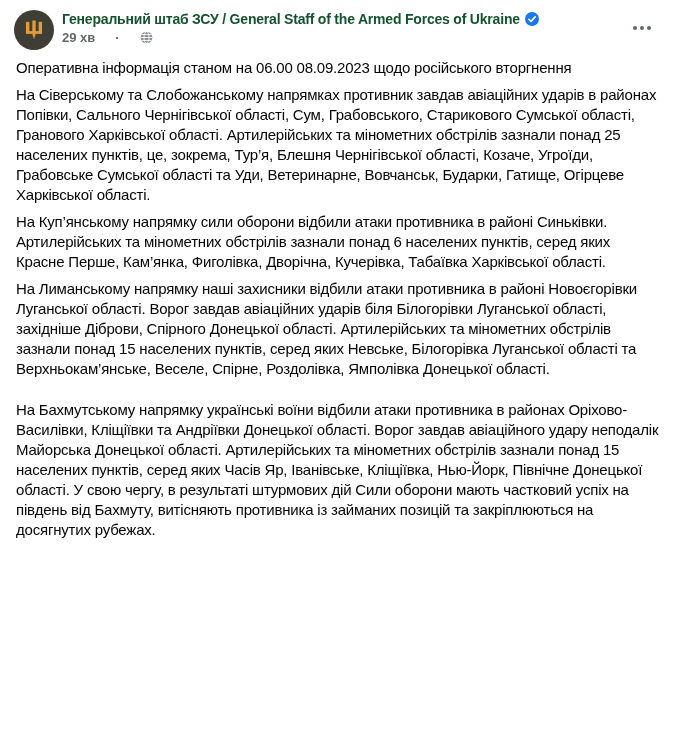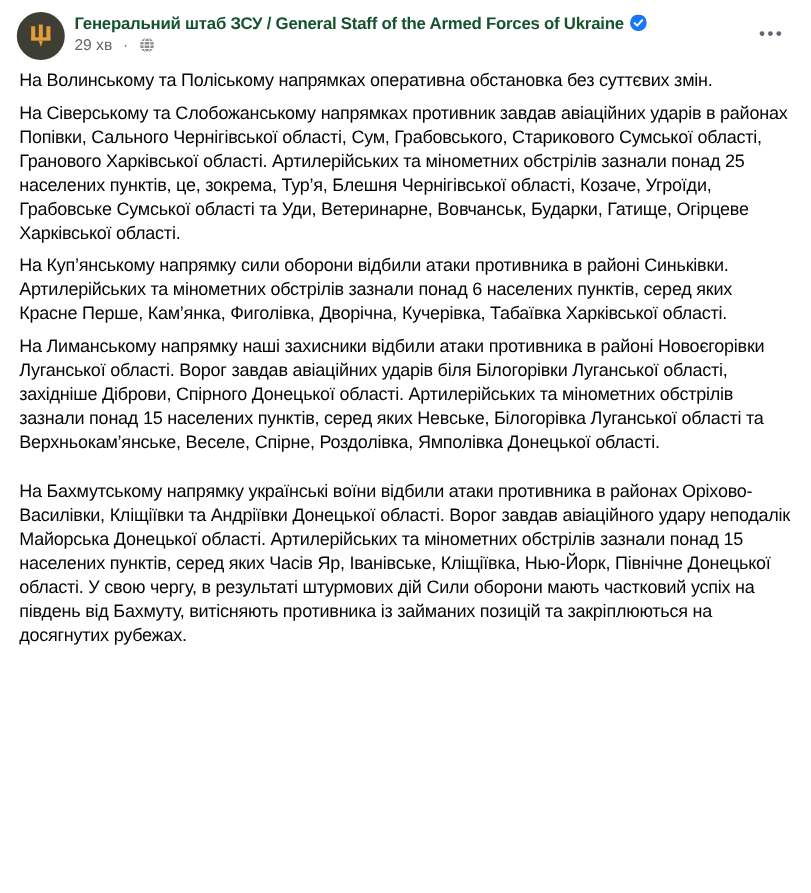--- a/index.html
+++ b/index.html
@@ -55,24 +55,25 @@
   }
   .verified {
     width: 14px;
     height: 14px;
     flex: 0 0 14px;
     display: inline-block;
   }
   .meta-row {
     display: flex;
     align-items: center;
-    gap: 9px;
+    gap: 20px;
     margin-top: 3px;
     font-size: 13px;
     color: #65676b;
+    font-weight: bold;
   }
   .meta-row a {
     color: #65676b;
     text-decoration: none;
   }
   .globe {
     width: 13px;
     height: 13px;
     display: inline-block;
   }
@@ -155,20 +156,20 @@
     </div>
 
     <button class="more-btn" aria-label="More options">
       <span class="dot"></span>
       <span class="dot"></span>
       <span class="dot"></span>
     </button>
   </div>
 
   <div class="post-body">
-    <p>На Волинському та Поліському напрямках оперативна обстановка без суттєвих змін.</p>
+    <p>Оперативна інформація станом на 06.00 08.09.2023 щодо російського вторгнення</p>
     <p>На Сіверському та Слобожанському напрямках противник завдав авіаційних ударів в районах Попівки, Сального Чернігівської області, Сум, Грабовського, Старикового Сумської області, Гранового Харківської області. Артилерійських та мінометних обстрілів зазнали понад 25 населених пунктів, це, зокрема, Тур’я, Блешня Чернігівської області, Козаче, Угроїди, Грабовське Сумської області та Уди, Ветеринарне, Вовчанськ, Бударки, Гатище, Огірцеве Харківської області.</p>
     <p>На Куп’янському напрямку сили оборони відбили атаки противника в районі Синьківки. Артилерійських та мінометних обстрілів зазнали понад 6 населених пунктів, серед яких Красне Перше, Кам’янка, Фиголівка, Дворічна, Кучерівка, Табаївка Харківської області.</p>
     <p>На Лиманському напрямку наші захисники відбили атаки противника в районі Новоєгорівки Луганської області. Ворог завдав авіаційних ударів біля Білогорівки Луганської області, західніше Діброви, Спірного Донецької області. Артилерійських та мінометних обстрілів зазнали понад 15 населених пунктів, серед яких Невське, Білогорівка Луганської області та Верхньокам’янське, Веселе, Спірне, Роздолівка, Ямполівка Донецької області.</p>
     <p>На Бахмутському напрямку українські воїни відбили атаки противника в районах Оріхово-Василівки, Кліщіївки та Андріївки Донецької області. Ворог завдав авіаційного удару неподалік Майорська Донецької області. Артилерійських та мінометних обстрілів зазнали понад 15 населених пунктів, серед яких Часів Яр, Іванівське, Кліщіївка, Нью-Йорк, Північне Донецької області. У свою чергу, в результаті штурмових дій Сили оборони мають частковий успіх на південь від Бахмуту, витісняють противника із займаних позицій та закріплюються на досягнутих рубежах.</p>
   </div>
 
 </div>
 
 </body></html>

